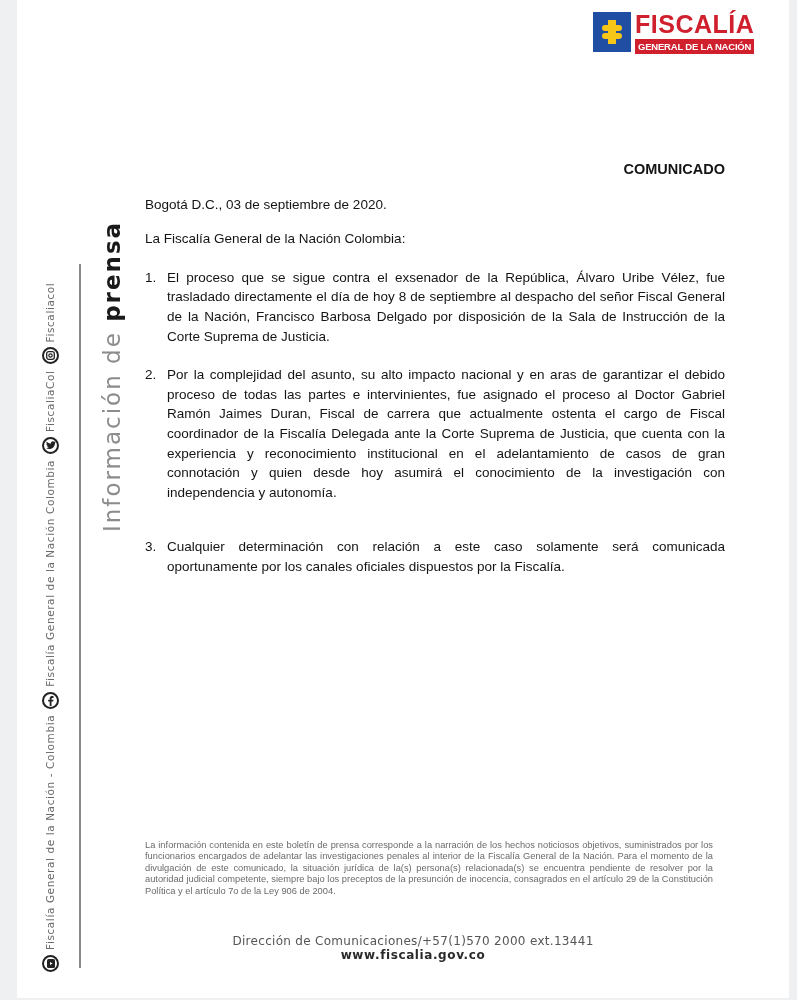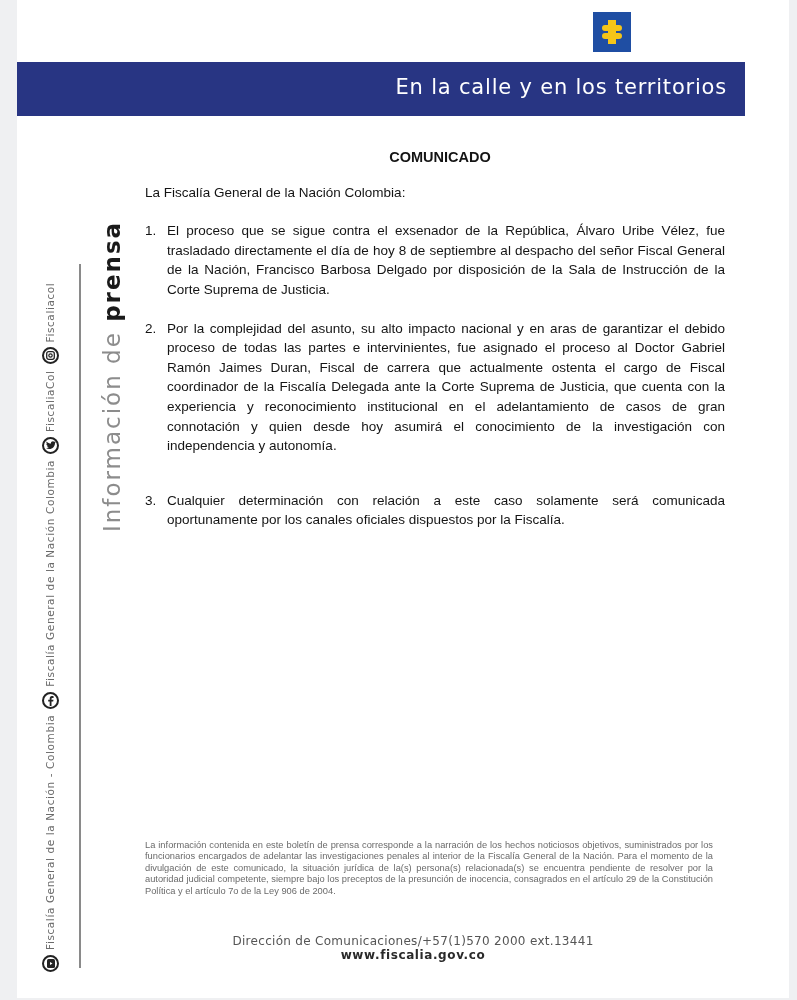--- a/index.html
+++ b/index.html
@@ -61,21 +61,21 @@
     left: 82px; top: 532px; height: 34px;
     font-family: "DejaVu Sans", sans-serif; font-size: 23px; letter-spacing: 2px;
   }
   .info-prensa .light { color: #8c8c8c; font-weight: normal; }
   .info-prensa .bold { color: #1a1a1a; font-weight: bold; }
   
   .content {
     position: absolute; left: 128px; top: 148px; width: 580px;
     font-family: "Liberation Sans", sans-serif; font-size: 13.5px; color: #141414; line-height: 19.6px;
   }
-  .title { text-align: center; font-weight: bold; font-size: 14.5px; margin-left: 10px; }
+  .title { text-align: right; font-weight: bold; font-size: 14.5px; margin-left: 10px; margin-top: 12px; }
   .para { margin-top: 16px; }
   .item { display: flex; text-align: justify; }
   .item .num { width: 22px; flex: none; }
   .item .txt { flex: 1; }
   .disclaimer {
     position: absolute; left: 128px; top: 840px; width: 568px;
     font-size: 9.3px; line-height: 11.4px; color: #6a6a6a; text-align: justify;
   }
   .footer {
     position: absolute; left: 0; width: 772px; text-align: center;
@@ -89,25 +89,26 @@
 
 <div class="page">
 
   <div class="logo">
     <div class="logo-mark">
       <svg width="26" height="28" viewBox="0 0 26 28">
         <path d="M8 1 h10 v5 a3 3 0 1 0 0 0 h0 v0 z" fill="none"></path>
         <path d="M9 2 h8 v5 h3 a3 3 0 0 1 0 6 h-3 v2 h3 a3 3 0 0 1 0 6 h-3 v5 h-8 v-5 h-3 a3 3 0 0 1 0 -6 h3 v-2 h-3 a3 3 0 0 1 0 -6 h3 z" fill="#f5c518"></path>
       </svg>
     </div>
+    <div class="logo-words">
+      <div class="logo-title">FISCALÍA</div>
+      <div class="logo-sub">GENERAL DE LA NACIÓN</div>
+    </div>
   </div>
 
-  <div class="banner">
-    <div class="banner-text">En la calle y en los territorios</div>
-  </div>
 
   <div class="side-line"></div>
 
   <div class="vert side-social">
     <span class="circ">
       <svg width="8" height="9" viewBox="0 0 8 9">
           <rect x="0" y="0" width="8" height="9" rx="1.5" fill="#222"></rect>
           <path d="M3 3 L5.5 4.5 L3 6 Z" fill="#fff"></path>
         </svg>
     </span>
@@ -133,20 +134,21 @@
     <span class="txt">Fiscaliacol</span>
   </div>
 
   <div class="vert info-prensa">
     <span class="light">Información de</span>
     <span class="bold">prensa</span>
   </div>
 
   <div class="content">
     <div class="title">COMUNICADO</div>
+    <div class="para" style="margin-top:15px">Bogotá D.C., 03 de septiembre de 2020.</div>
     <div class="para" style="margin-top:15px">La Fiscalía General de la Nación Colombia:</div>
 
     <div class="item" style="margin-top:19px">
       <span class="num">1.</span>
       <span class="txt">El proceso que se sigue contra el exsenador de la República, Álvaro Uribe Vélez, fue trasladado directamente el día de hoy 8 de septiembre al despacho del señor Fiscal General de la Nación, Francisco Barbosa Delgado por disposición de la Sala de Instrucción de la Corte Suprema de Justicia.</span>
     </div>
     <div class="item" style="margin-top:19px">
       <span class="num">2.</span>
       <span class="txt">Por la complejidad del asunto, su alto impacto nacional y en aras de garantizar el debido proceso de todas las partes e intervinientes, fue asignado el proceso al Doctor Gabriel Ramón Jaimes Duran, Fiscal de carrera que actualmente ostenta el cargo de Fiscal coordinador de la Fiscalía Delegada ante la Corte Suprema de Justicia, que cuenta con la experiencia y reconocimiento institucional en el adelantamiento de casos de gran connotación y quien desde hoy asumirá el conocimiento de la investigación con independencia y autonomía.</span>
     </div>

